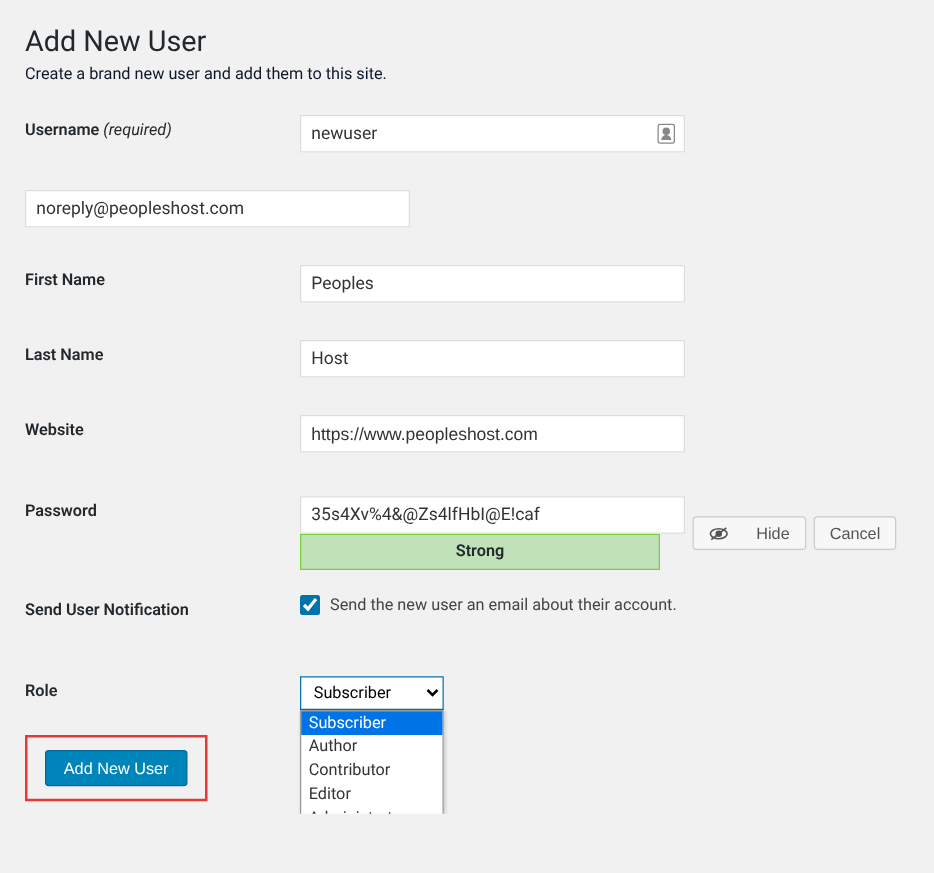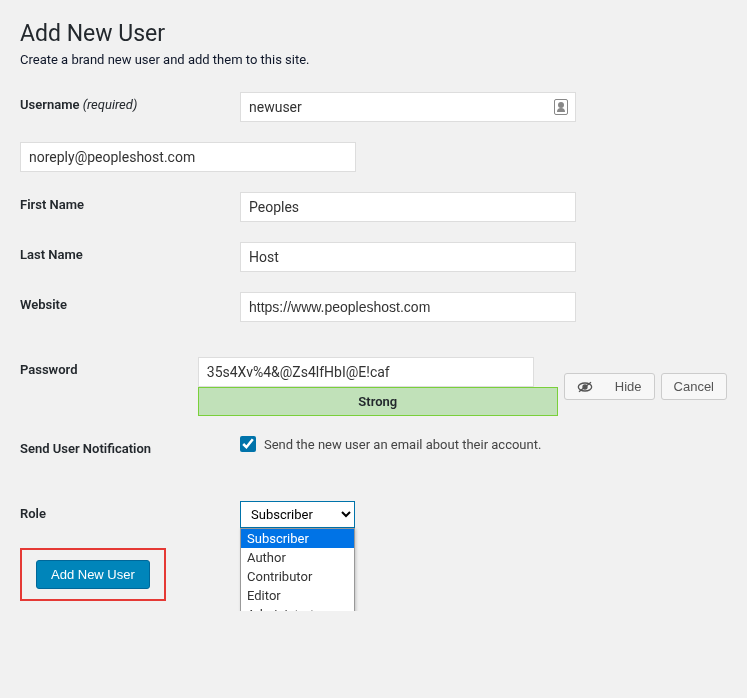--- a/index.html
+++ b/index.html
@@ -15,39 +15,39 @@
       font-weight: 400;
       color: #23282d;
       margin: 10px 0 5px 0;
     }
     .subtitle {
       color: #0f172a;
       margin-bottom: 25px;
     }
     .form-row {
       display: flex;
-      margin-bottom: 20px;
+      margin-bottom: 30px;
       align-items: flex-start;
     }
     .form-label {
       width: 220px;
       font-weight: 600;
       color: #23282d;
       padding-top: 5px;
     }
     .form-label .req {
       font-weight: 400;
       font-style: italic;
     }
     .form-field {
       flex: 1;
       position: relative;
     }
     input[type="text"] {
-      width: 336px;
+      width: 308px;
       padding: 6px 8px;
       border: 1px solid #ddd;
       background: #fff;
       font-size: 14px;
       color: #333;
       font-family: inherit;
     }
     input[type="text"].mono {
       font-family: Liberation Sans, sans-serif;
     }
@@ -97,21 +97,21 @@
     .password-input {
       width: 340px;
       padding: 6px 8px;
       border: 1px solid #7ad03a;
       border-bottom: none;
       background: #fff;
       font-size: 14px;
       font-family: inherit;
     }
     .strength-meter {
-      width: 360px;
+      width: 288px;
       background: #c1e1b9;
       border: 1px solid #7ad03a;
       text-align: center;
       padding: 6px;
       font-weight: 600;
       color: #23282d;
     }
     .btn-secondary {
       padding: 5px 12px;
       border: 1px solid #ccc;

